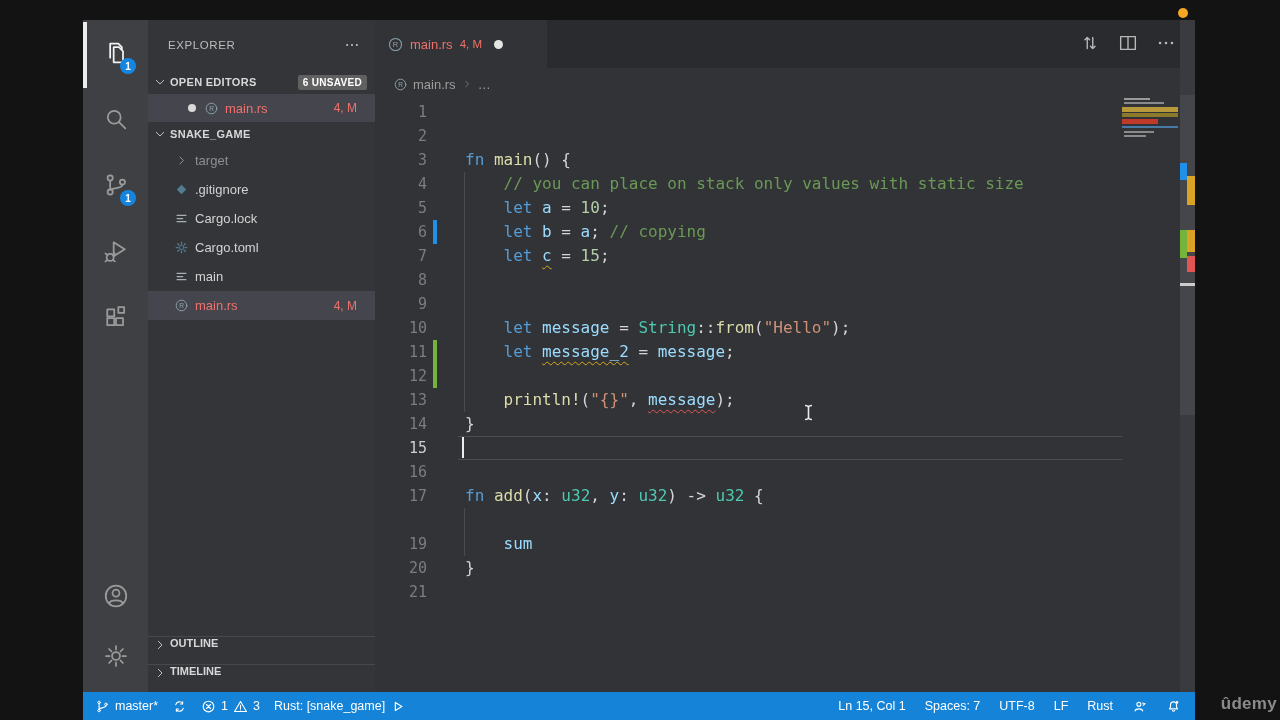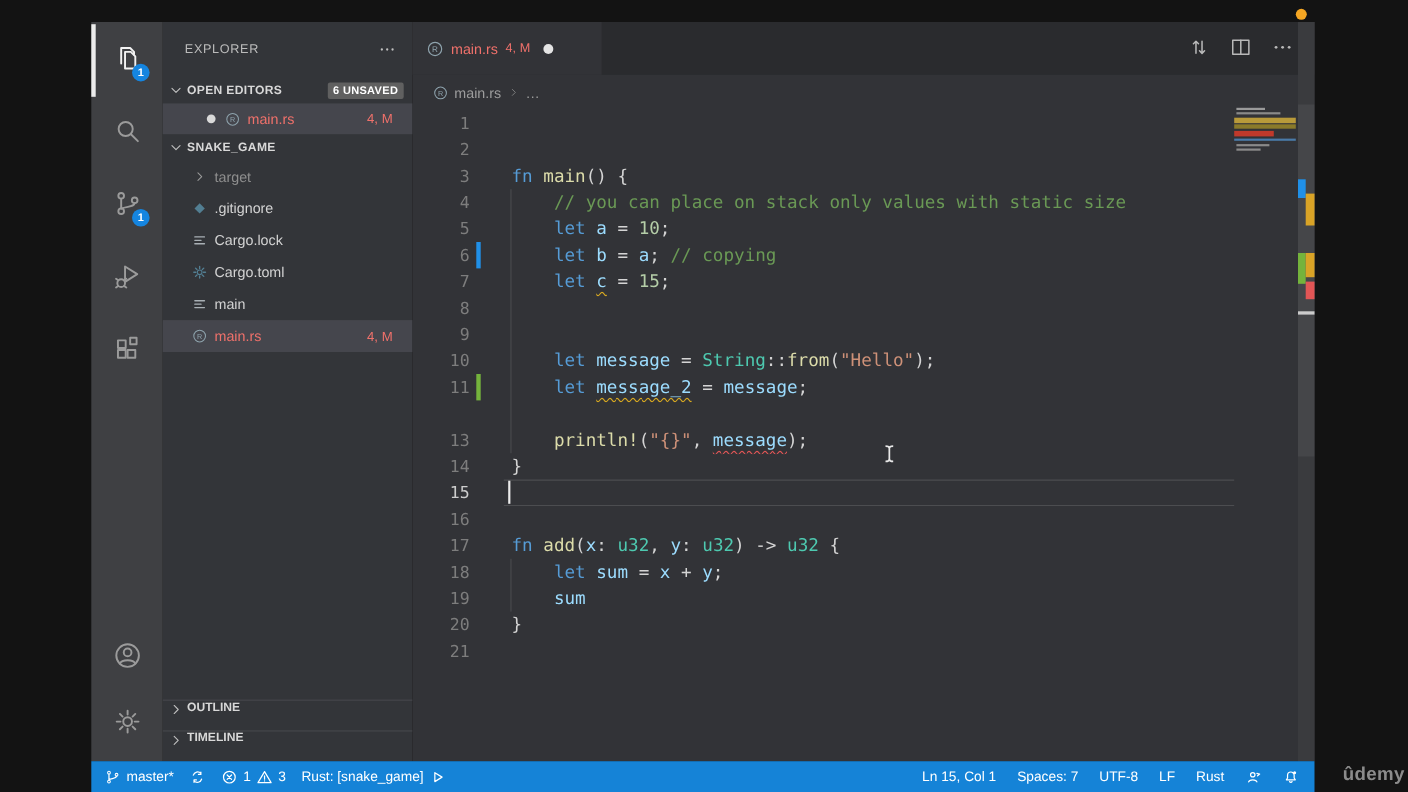--- a/index.html
+++ b/index.html
@@ -377,20 +377,25 @@
         </div>
         <div class="code-line" style="top: 216px;">
           <span class="ln">10</span>
           <span class="ctext"><span class="c-keyword">    let </span><span class="c-var">message</span><span class="c-punct"> = </span><span class="c-type">String</span><span class="c-punct">::</span><span class="c-func">from</span><span class="c-punct">(</span><span class="c-string">"Hello"</span><span class="c-punct">);</span></span>
         </div>
         <div class="code-line" style="top: 240px;">
           <span class="ln">11</span>
           <span class="gmark" style="background: rgb(116, 179, 60);"></span>
           <span class="ctext"><span class="c-keyword">    let </span><span class="c-var u-warn">message_2</span><span class="c-punct"> = </span><span class="c-var">message</span><span class="c-punct">;</span></span>
         </div>
+        <div class="code-line" style="top: 264px;">
+          <span class="ln">12</span>
+          <span class="gmark" style="background: rgb(116, 179, 60);"></span>
+          <span class="ctext"></span>
+        </div>
         <div class="code-line" style="top: 288px;">
           <span class="ln">13</span>
           <span class="ctext"><span class="c-func">    println!</span><span class="c-punct">(</span><span class="c-string">"{}"</span><span class="c-punct">, </span><span class="c-var u-error">message</span><span class="c-punct">);</span></span>
         </div>
         <div class="code-line" style="top: 312px;">
           <span class="ln">14</span>
           <span class="ctext"><span class="c-punct">}</span></span>
         </div>
         <div class="code-line" style="top: 336px;">
           <div class="current-line" style="top: 0px;"></div>
@@ -398,24 +403,20 @@
           <span class="ctext"></span>
           <div class="cursor" style="top: 1px;"></div>
         </div>
         <div class="code-line" style="top: 360px;">
           <span class="ln">16</span>
           <span class="ctext"></span>
         </div>
         <div class="code-line" style="top: 384px;">
           <span class="ln">17</span>
           <span class="ctext"><span class="c-keyword">fn </span><span class="c-func">add</span><span class="c-punct">(</span><span class="c-var">x</span><span class="c-punct">: </span><span class="c-type">u32</span><span class="c-punct">, </span><span class="c-var">y</span><span class="c-punct">: </span><span class="c-type">u32</span><span class="c-punct">) -&gt; </span><span class="c-type">u32</span><span class="c-punct"> {</span></span>
-        </div>
-        <div class="code-line" style="top: 408px;">
-          <span class="ln">18</span>
-          <span class="ctext"><span class="c-keyword">    let </span><span class="c-var">sum</span><span class="c-punct"> = </span><span class="c-var">x</span><span class="c-punct"> + </span><span class="c-var">y</span><span class="c-punct">;</span></span>
         </div>
         <div class="code-line" style="top: 432px;">
           <span class="ln">19</span>
           <span class="ctext"><span class="c-var">    sum</span></span>
         </div>
         <div class="code-line" style="top: 456px;">
           <span class="ln">20</span>
           <span class="ctext"><span class="c-punct">}</span></span>
         </div>
         <div class="code-line" style="top: 480px;">

